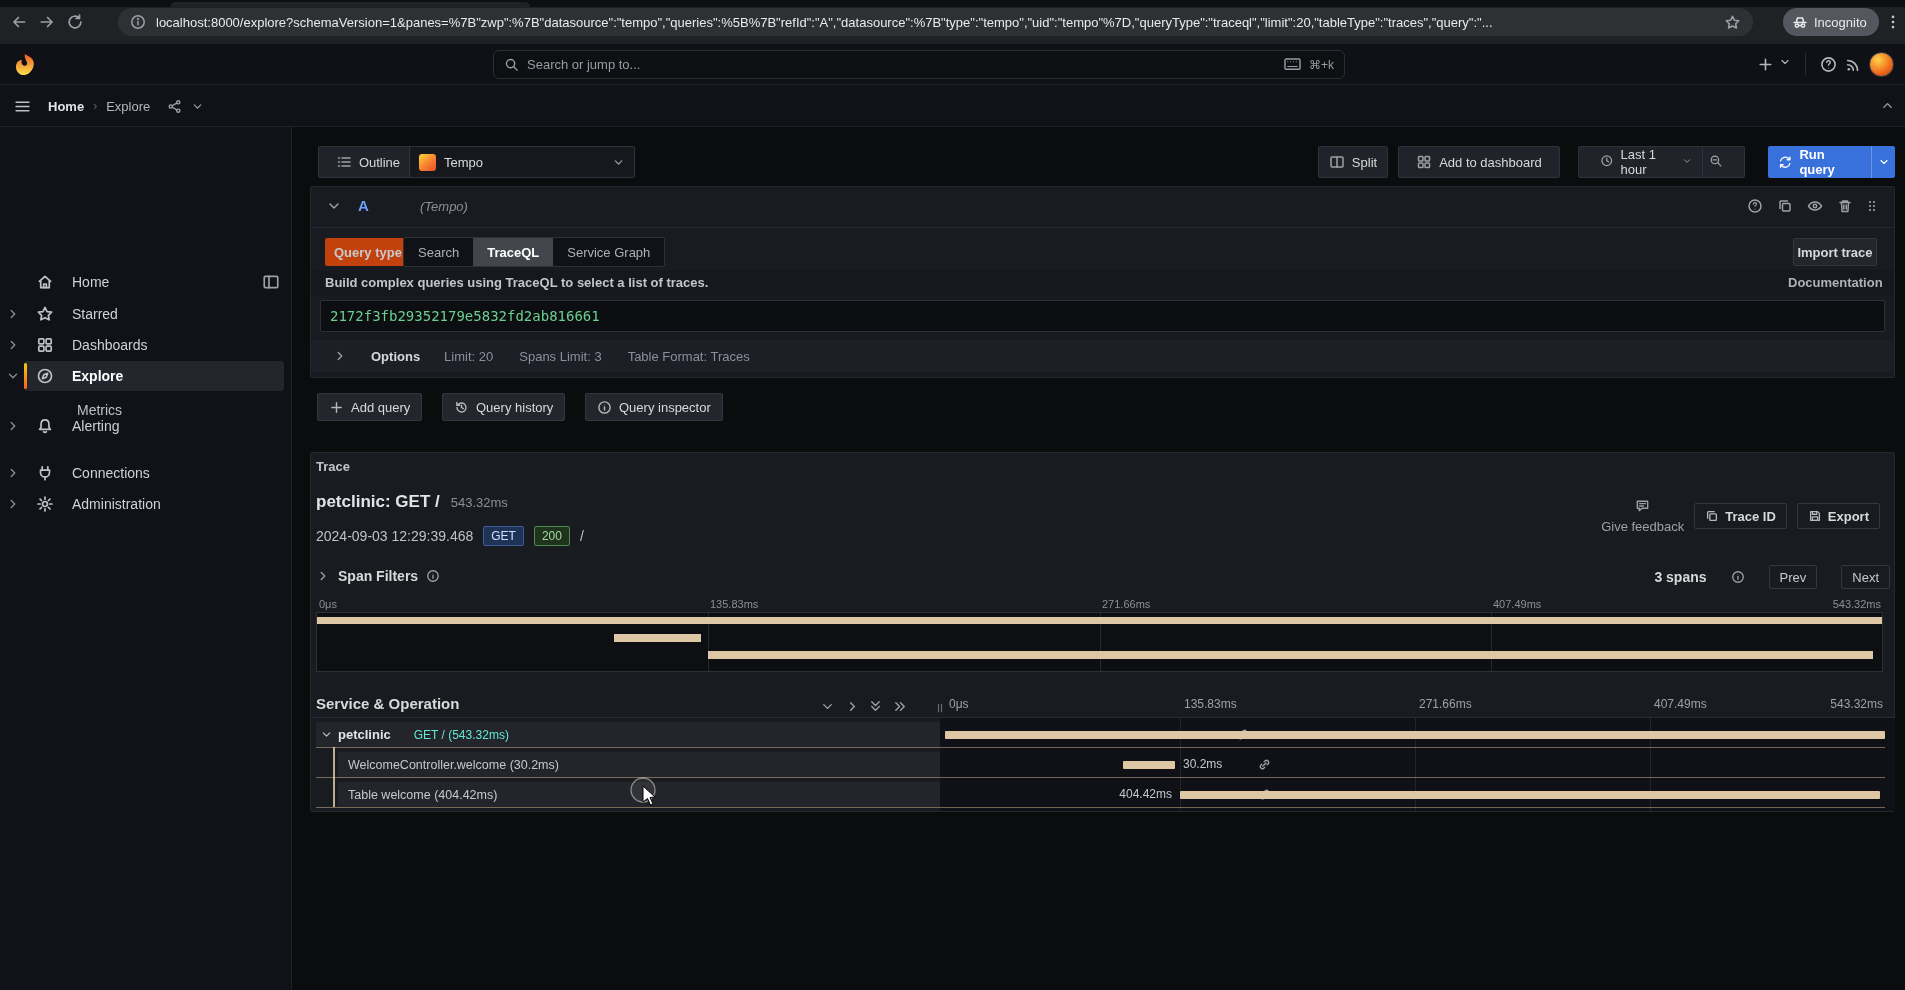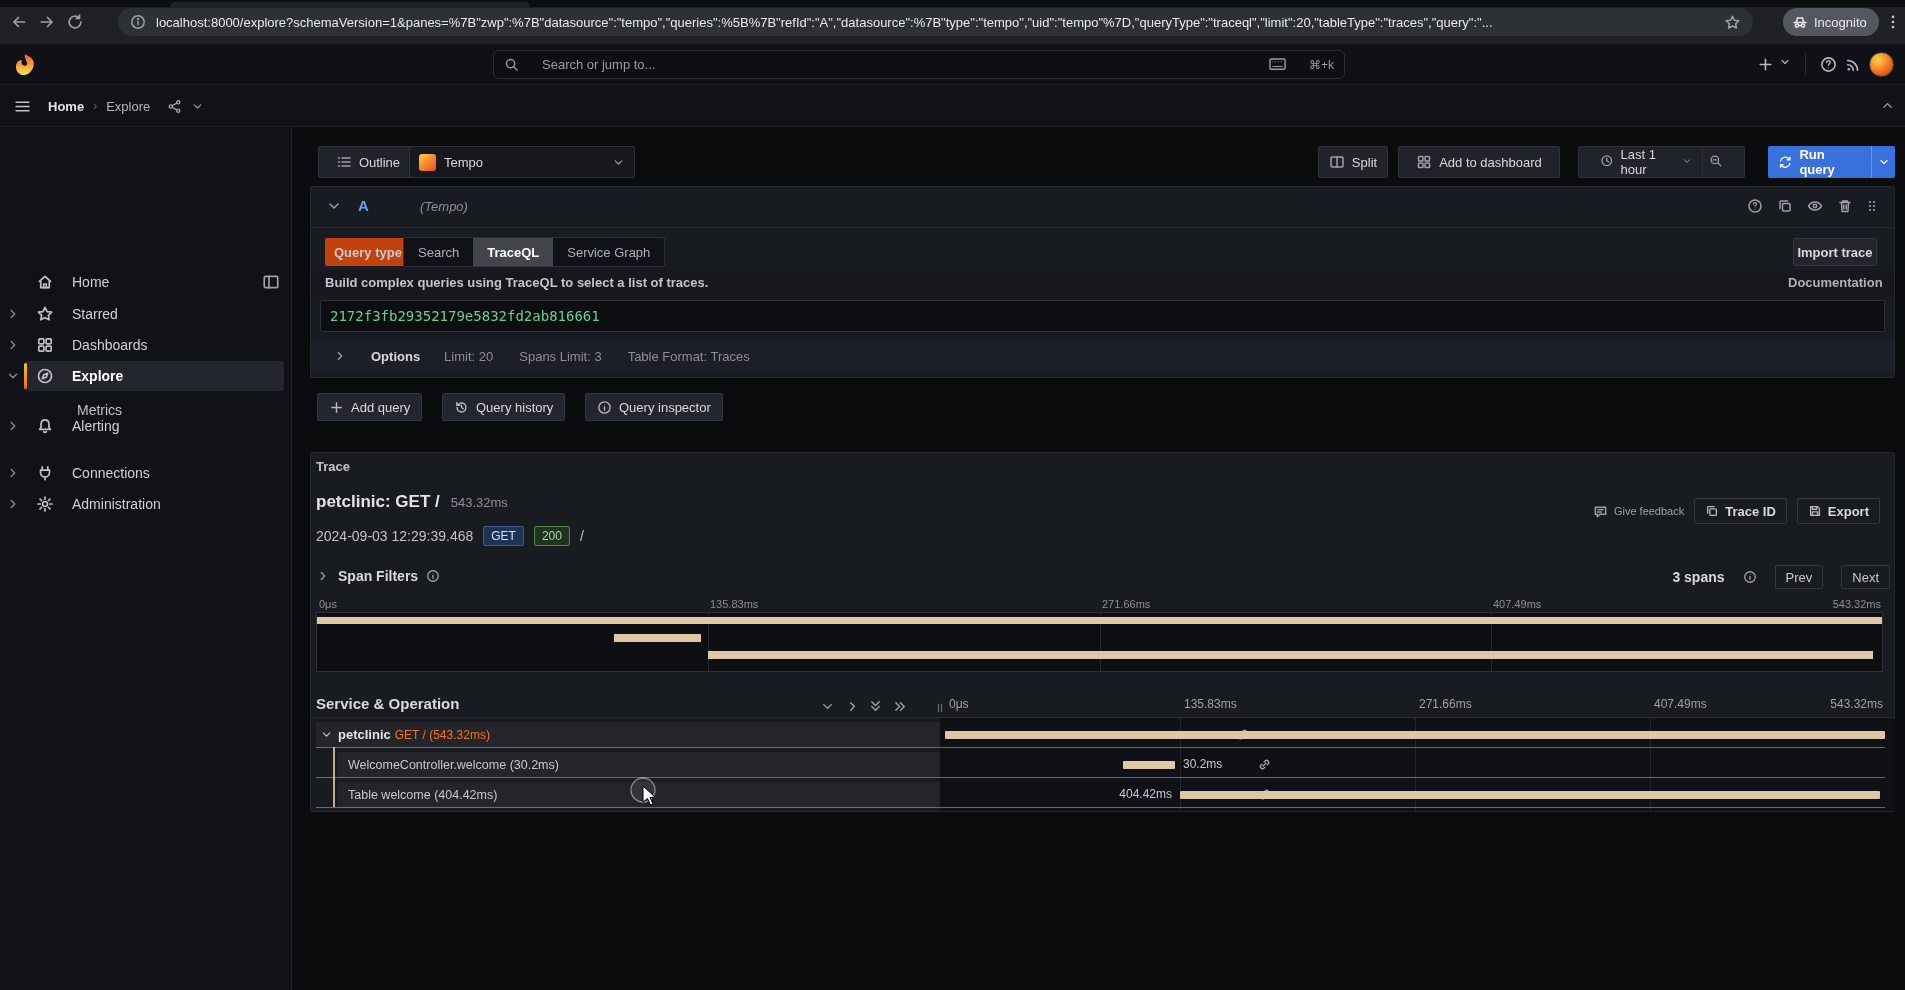--- a/index.html
+++ b/index.html
@@ -13,21 +13,21 @@
   #chrome { position:absolute; left:0; top:0; width:1905px; height:44px; background:#202124; }
   #tabstrip { position:absolute; left:0; top:0; width:1905px; height:7px; background:#0d0e10; }
   #tab-hint { position:absolute; left:170px; top:2px; width:360px; height:5px; background:#202124; border-radius:8px 8px 0 0; }
   .navbtn { position:absolute; top:13px; width:18px; height:18px; color:#9aa0a6; }
   #url-pill { position:absolute; left:118px; top:8px; width:1635px; height:28px; background:#2e3134; border-radius:14px; display:flex; align-items:center; }
   #url-text { color:#e8eaed; font-size:13px; white-space:nowrap; overflow:hidden; flex:1; }
   #incog-pill { position:absolute; left:1783px; top:8px; height:28px; padding:0 12px 0 9px; background:#54585e; border-radius:14px; display:flex; align-items:center; gap:6px; color:#e8eaed; font-size:13px; }
 
   
   #gnav { position:absolute; left:0; top:44px; width:1905px; height:41px; background:#101116; border-bottom:1px solid #1f2126; }
-  #gsearch { position:absolute; left:493px; top:6px; width:852px; height:29px; background:#0e0f13; border:1px solid #2c2e33; border-radius:6px; display:flex; align-items:center; padding:0 10px; gap:23px; color:#9b9ca3; font-size:13px; }
+  #gsearch { position:absolute; left:493px; top:6px; width:852px; height:29px; background:#0e0f13; border:1px solid #2c2e33; border-radius:6px; display:flex; align-items:center; padding:0 10px; gap:8px; color:#9b9ca3; font-size:13px; }
   #gsearch .grow { flex:1; }
   .gnav-ic { position:absolute; top:12px; width:17px; height:17px; color:#b4b7bf; }
   #avatar { position:absolute; left:1869px; top:8px; width:25px; height:25px; border-radius:50%; background:radial-gradient(circle at 35% 30%,#ffd24a,#f06a1d 60%,#a33c10); border:1px solid #3a3d44; }
 
   
   #crumbbar { position:absolute; left:0; top:85px; width:1905px; height:42px; background:#111217; border-bottom:1px solid #1f2126; }
   #crumbs { position:absolute; left:48px; top:0; height:42px; display:flex; align-items:center; gap:9px; font-size:13px; }
   .crumb-sep { color:#62646c; font-size:12px; }
 
   
@@ -75,28 +75,28 @@
   #tpanel { position:absolute; left:310px; top:452px; width:1585px; height:360px; background:#181b1f; border:1px solid #25272e; border-radius:2px; }
   #trace-title { position:absolute; left:316px; top:459px; font-size:13px; font-weight:700; color:#c4c5cb; }
   #trace-head { position:absolute; left:316px; top:492px; display:flex; align-items:baseline; gap:11px; }
   #trace-name { font-size:17px; font-weight:700; color:#e3e4e8; }
   #trace-dur { font-size:13px; color:#8e8e98; }
   #trace-meta { position:absolute; left:316px; top:526px; display:flex; align-items:center; gap:10px; font-size:14px; color:#c0c1c8; }
   .badge { font-size:12px; padding:2px 7px; border-radius:2px; }
   #badge-method { background:#1f3356; border:1px solid #3e5c94; color:#cfe1ff; }
   #badge-status { background:#20331f; border:1px solid #518a4a; color:#a6d99c; }
   #fb-cluster { position:absolute; left:0; top:498px; width:1880px; display:flex; justify-content:flex-end; align-items:center; gap:10px; }
-  #give-feedback { display:flex; align-items:center; gap:6px; color:#9fa0a8; font-size:11px; }
+  #give-feedback { display:flex; align-items:center; gap:6px; color:#9fa0a8; font-size:13px;flex-direction:column; }
   .mini-btn { display:flex; align-items:center; gap:6px; background:#181b1f; border:1px solid #34373e; border-radius:2px; height:26px; padding:0 10px; font-size:13px; font-weight:700; color:#d8d9da; }
   .mini-btn .bic { width:14px; height:14px; color:#b7b8bf; }
 
   #spanfilters { position:absolute; left:316px; top:568px; display:flex; align-items:center; gap:8px; }
   #spanfilters .chev { width:14px; height:14px; color:#9fa0a8; }
   #sf-label { font-size:14px; font-weight:700; color:#d8d9da; }
-  #spans-cluster { position:absolute; left:0; top:565px; width:1890px; display:flex; justify-content:flex-end; align-items:center; gap:18px; }
+  #spans-cluster { position:absolute; left:0; top:565px; width:1890px; display:flex; justify-content:flex-end; align-items:center; gap:24px; }
   #spans-count { font-size:14px; font-weight:700; color:#d8d9da; }
   .pn-btn { background:#181b1f; border:1px solid #34373e; border-radius:2px; height:24px; padding:0 10px; font-size:13px; color:#c8c9ce; display:flex; align-items:center; }
 
   
   #mini-labels { position:absolute; left:316px; top:598px; width:1567px; height:13px; font-size:11px; color:#8e8e98; }
   #mini-labels span { position:absolute; top:0; }
   #minimap { position:absolute; left:316px; top:612px; width:1567px; height:60px; background:#0e0f13; border:1px solid #2e3036; }
   .mini-grid { position:absolute; top:0; width:1px; height:58px; background:#26292f; }
   .mini-bar { position:absolute; height:8px; background:#ddc7a4; }
 
@@ -105,21 +105,21 @@
   #svc-op { position:absolute; left:316px; top:695px; font-size:15px; font-weight:700; color:#d8d9da; }
   .dh-ic { position:absolute; top:699px; width:15px; height:15px; color:#9fa0a8; }
   #resizer { position:absolute; left:934px; top:702px; width:12px; height:14px; color:#6e7077; }
   #d-axis { position:absolute; left:945px; top:697px; width:940px; height:16px; font-size:12px; color:#9fa0a8; }
   #d-axis span { position:absolute; top:0; }
   #d-timeline-bg { position:absolute; left:940px; top:718px; width:955px; height:93px; background:#101116; }
   .d-grid { position:absolute; top:718px; width:1px; height:93px; background:#22252a; }
   .name-cell { position:absolute; background:#23252b; height:25px; display:flex; align-items:center; }
   .row-sep { position:absolute; left:316px; width:1569px; height:1px; background:rgba(199,175,132,.55); }
   .svc-name { font-size:13px; font-weight:700; color:#e3e4e8; }
-  .op-name { font-size:12px; color:#f97316; margin-left:4px; }
+  .op-name { font-size:12px; color:#5eead4; margin-left:23px; }
   .child-name { font-size:12.5px; color:#c7c8cc; }
   .row-chev { width:13px; height:13px; color:#c0c1c8; margin:0 5px 0 4px; }
   .link-ic { position:absolute; left:919px; width:15px; height:15px; top:5px; color:#9fa0a8; }
   .tree-guide { position:absolute; left:333px; width:2px; background:#ddc7a4; opacity:.85; }
   .d-bar { position:absolute; height:8px; background:#ddc7a4; border-radius:1px; }
   .d-bar-label { position:absolute; font-size:12px; color:#c7c8cc; line-height:25px; }
 
   #cursor { position:absolute; left:628px; top:776px; width:36px; height:36px; }
 </style>
 </head>

